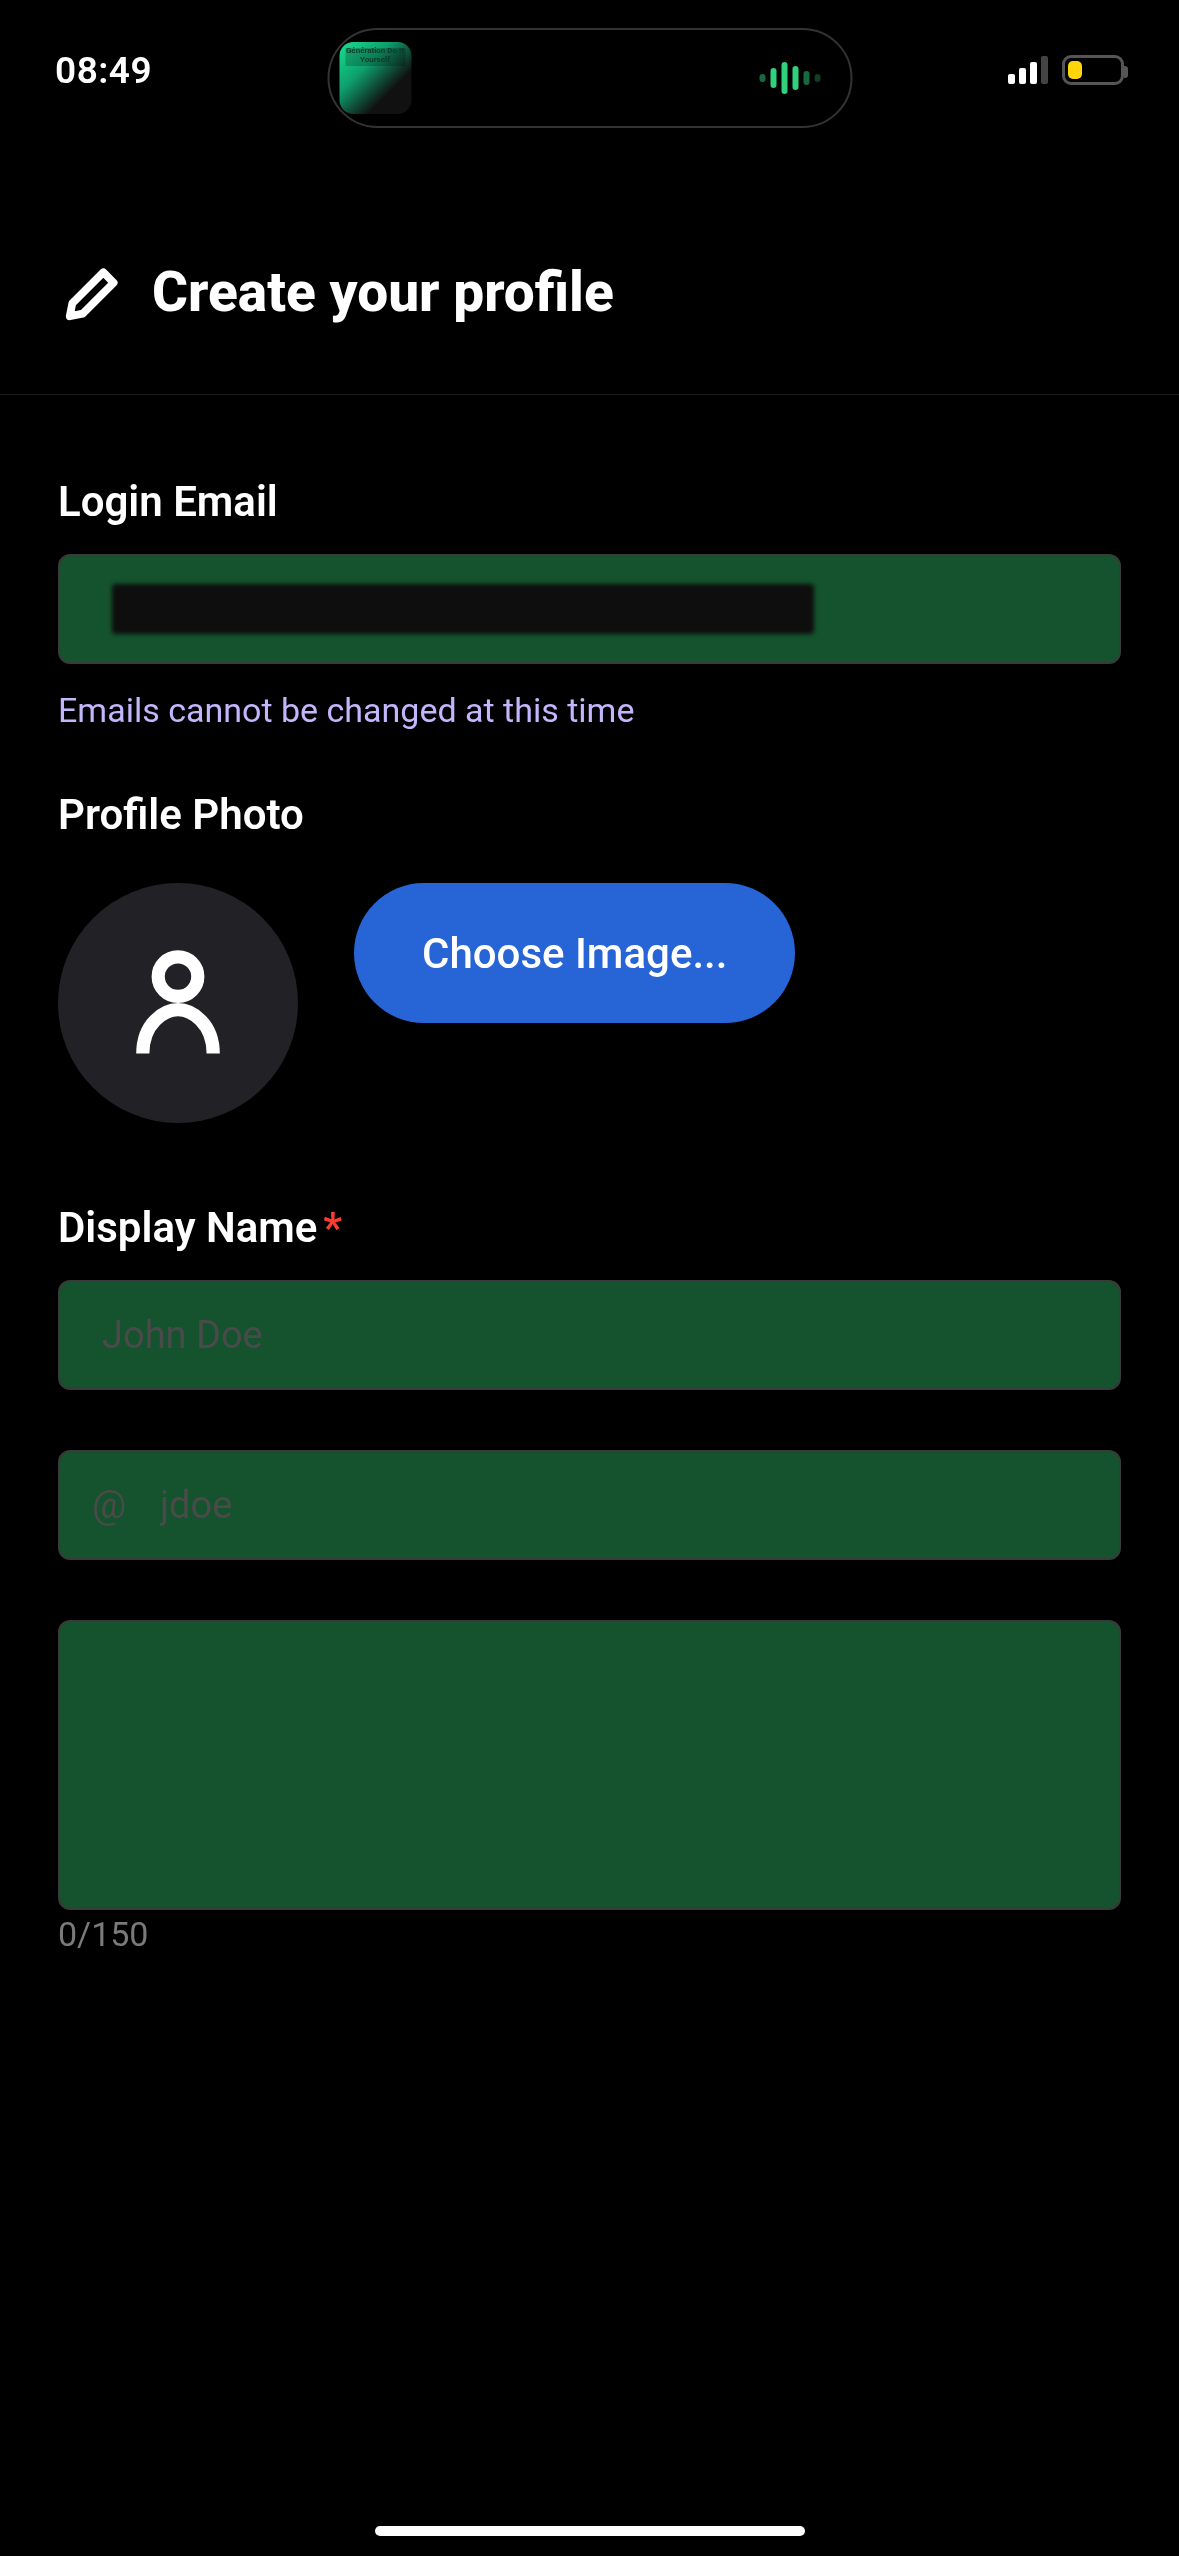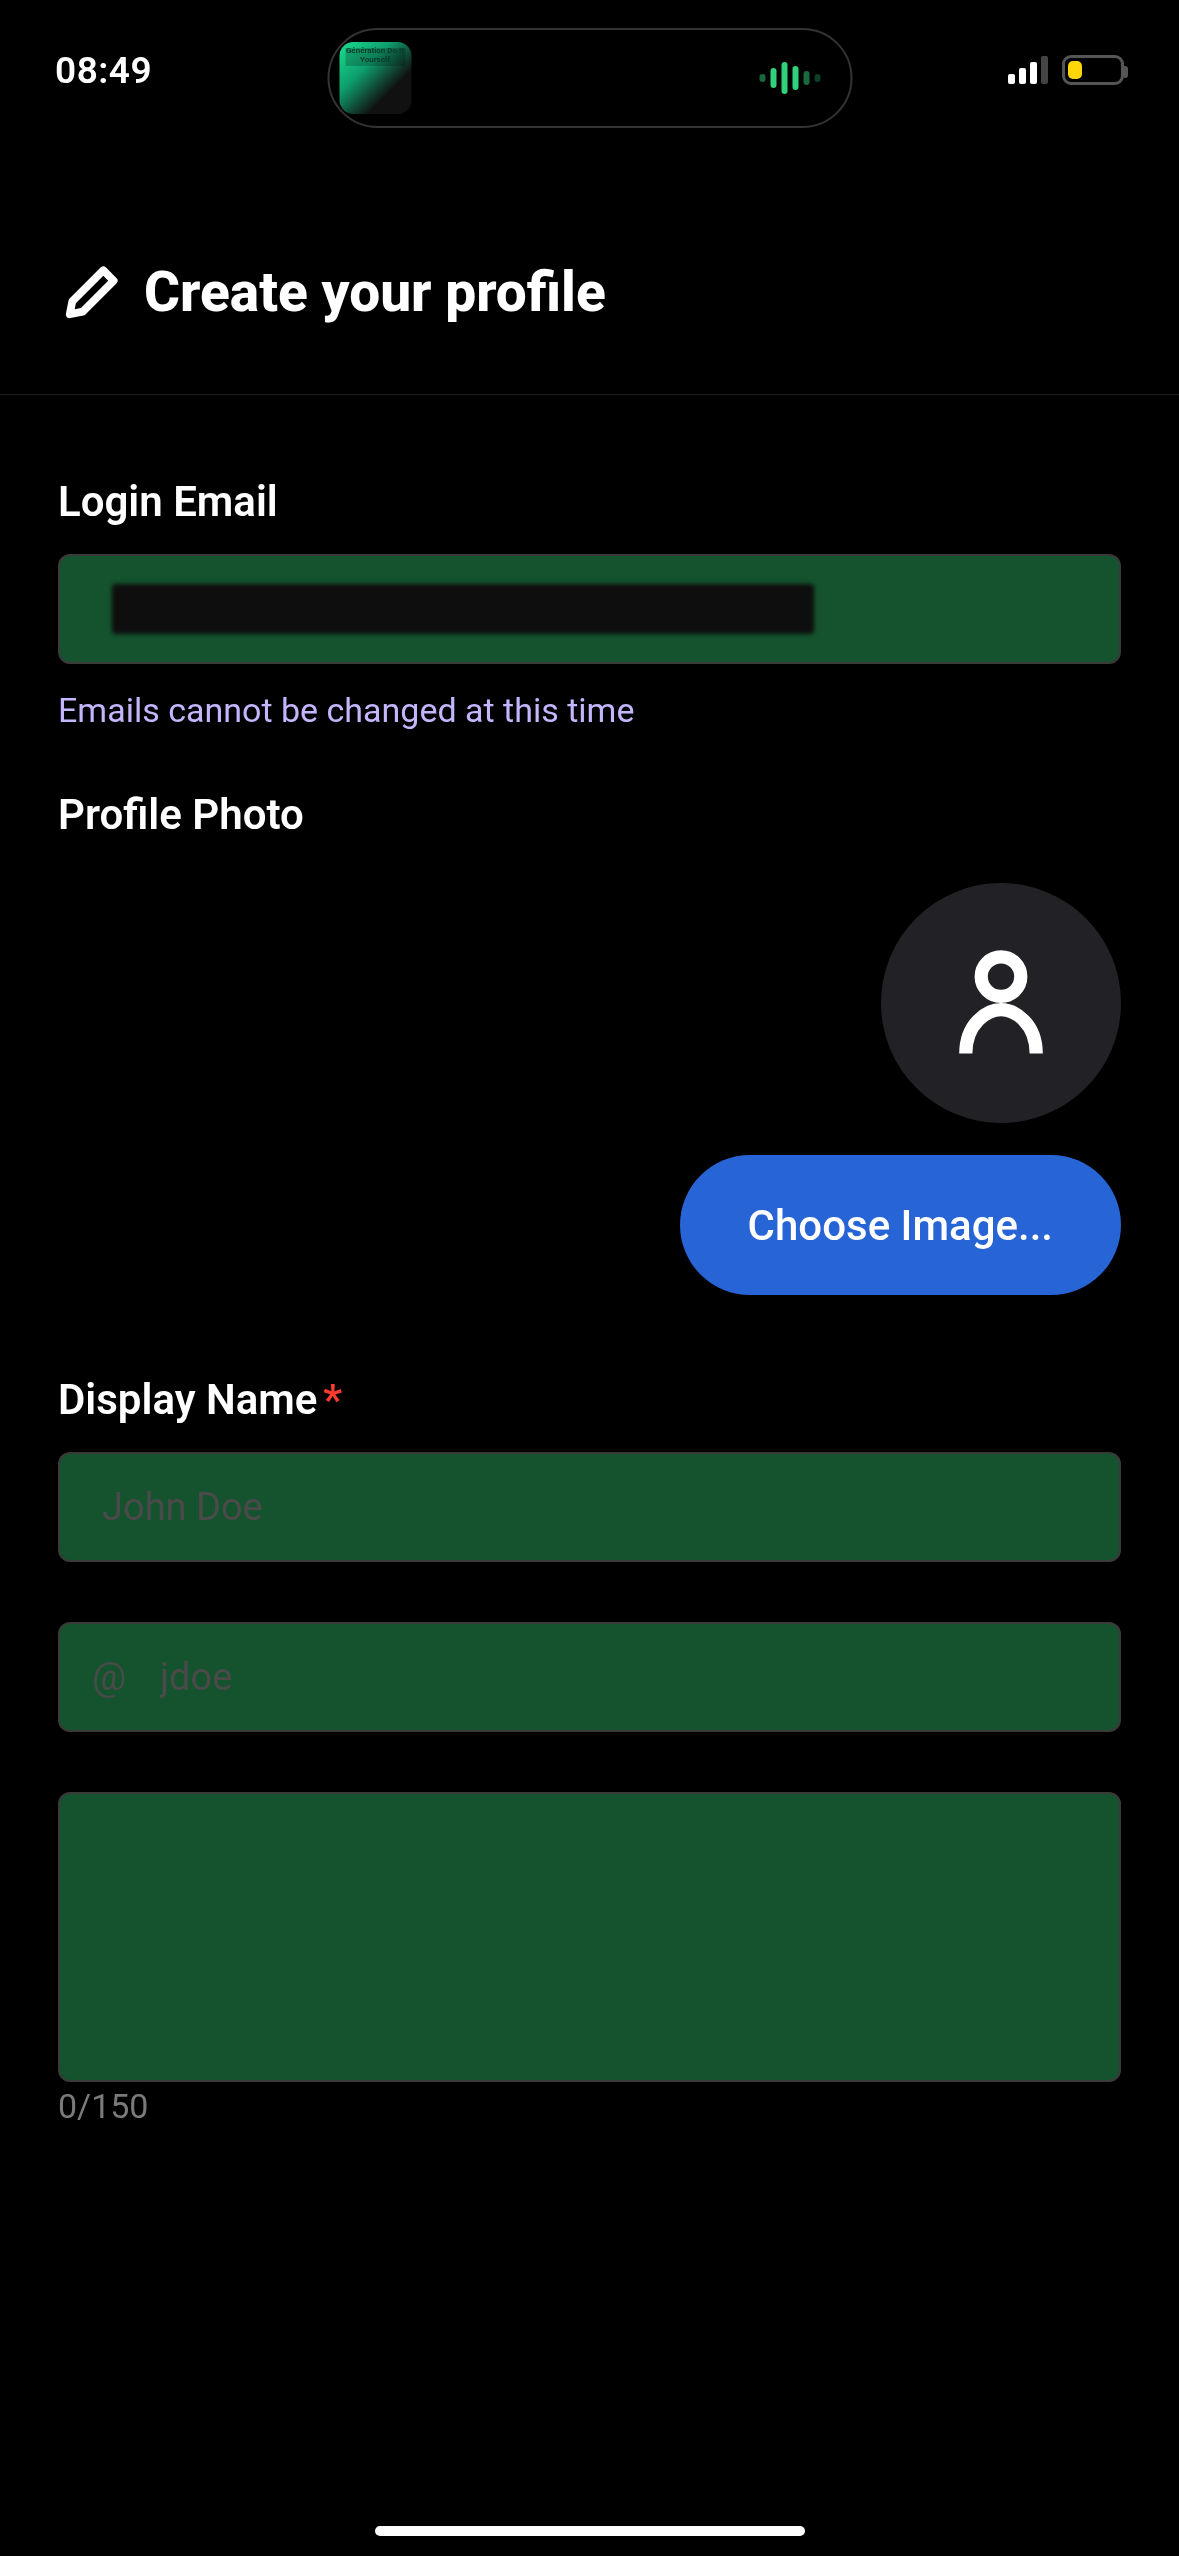--- a/index.html
+++ b/index.html
@@ -125,22 +125,22 @@
     }
     .battery-fill {
       height: 100%;
       width: 28%;
       background: #ffd60a;
       border-radius: 5px;
     }
     
     .page-header {
       display: flex;
-      align-items: flex-start;
-      gap: 20px;
+      align-items: flex-end;
+      gap: 28px;
       padding: 120px 40px 70px 62px;
       border-bottom: 1px solid #1e1e1e;
     }
     .page-header svg {
       width: 62px;
       height: 62px;
       stroke: #fff;
       fill: none;
       stroke-width: 3;
     }
@@ -191,24 +191,23 @@
       filter: blur(2px);
       margin-left: 10px;
     }
     .help-text {
       font-size: 34px;
       color: #c4b5fd;
       margin-top: 26px;
     }
     .photo-row {
       display: flex;
-      align-items: flex-end;
-      gap: 32px;
+      align-items: flex-start;
+      gap: 56px;
       margin-top: 44px;
-      flex-direction: column;
     }
     .avatar-circle {
       width: 240px;
       height: 240px;
       border-radius: 50%;
       background: #222226;
       display: flex;
       align-items: center;
       justify-content: center;
     }

